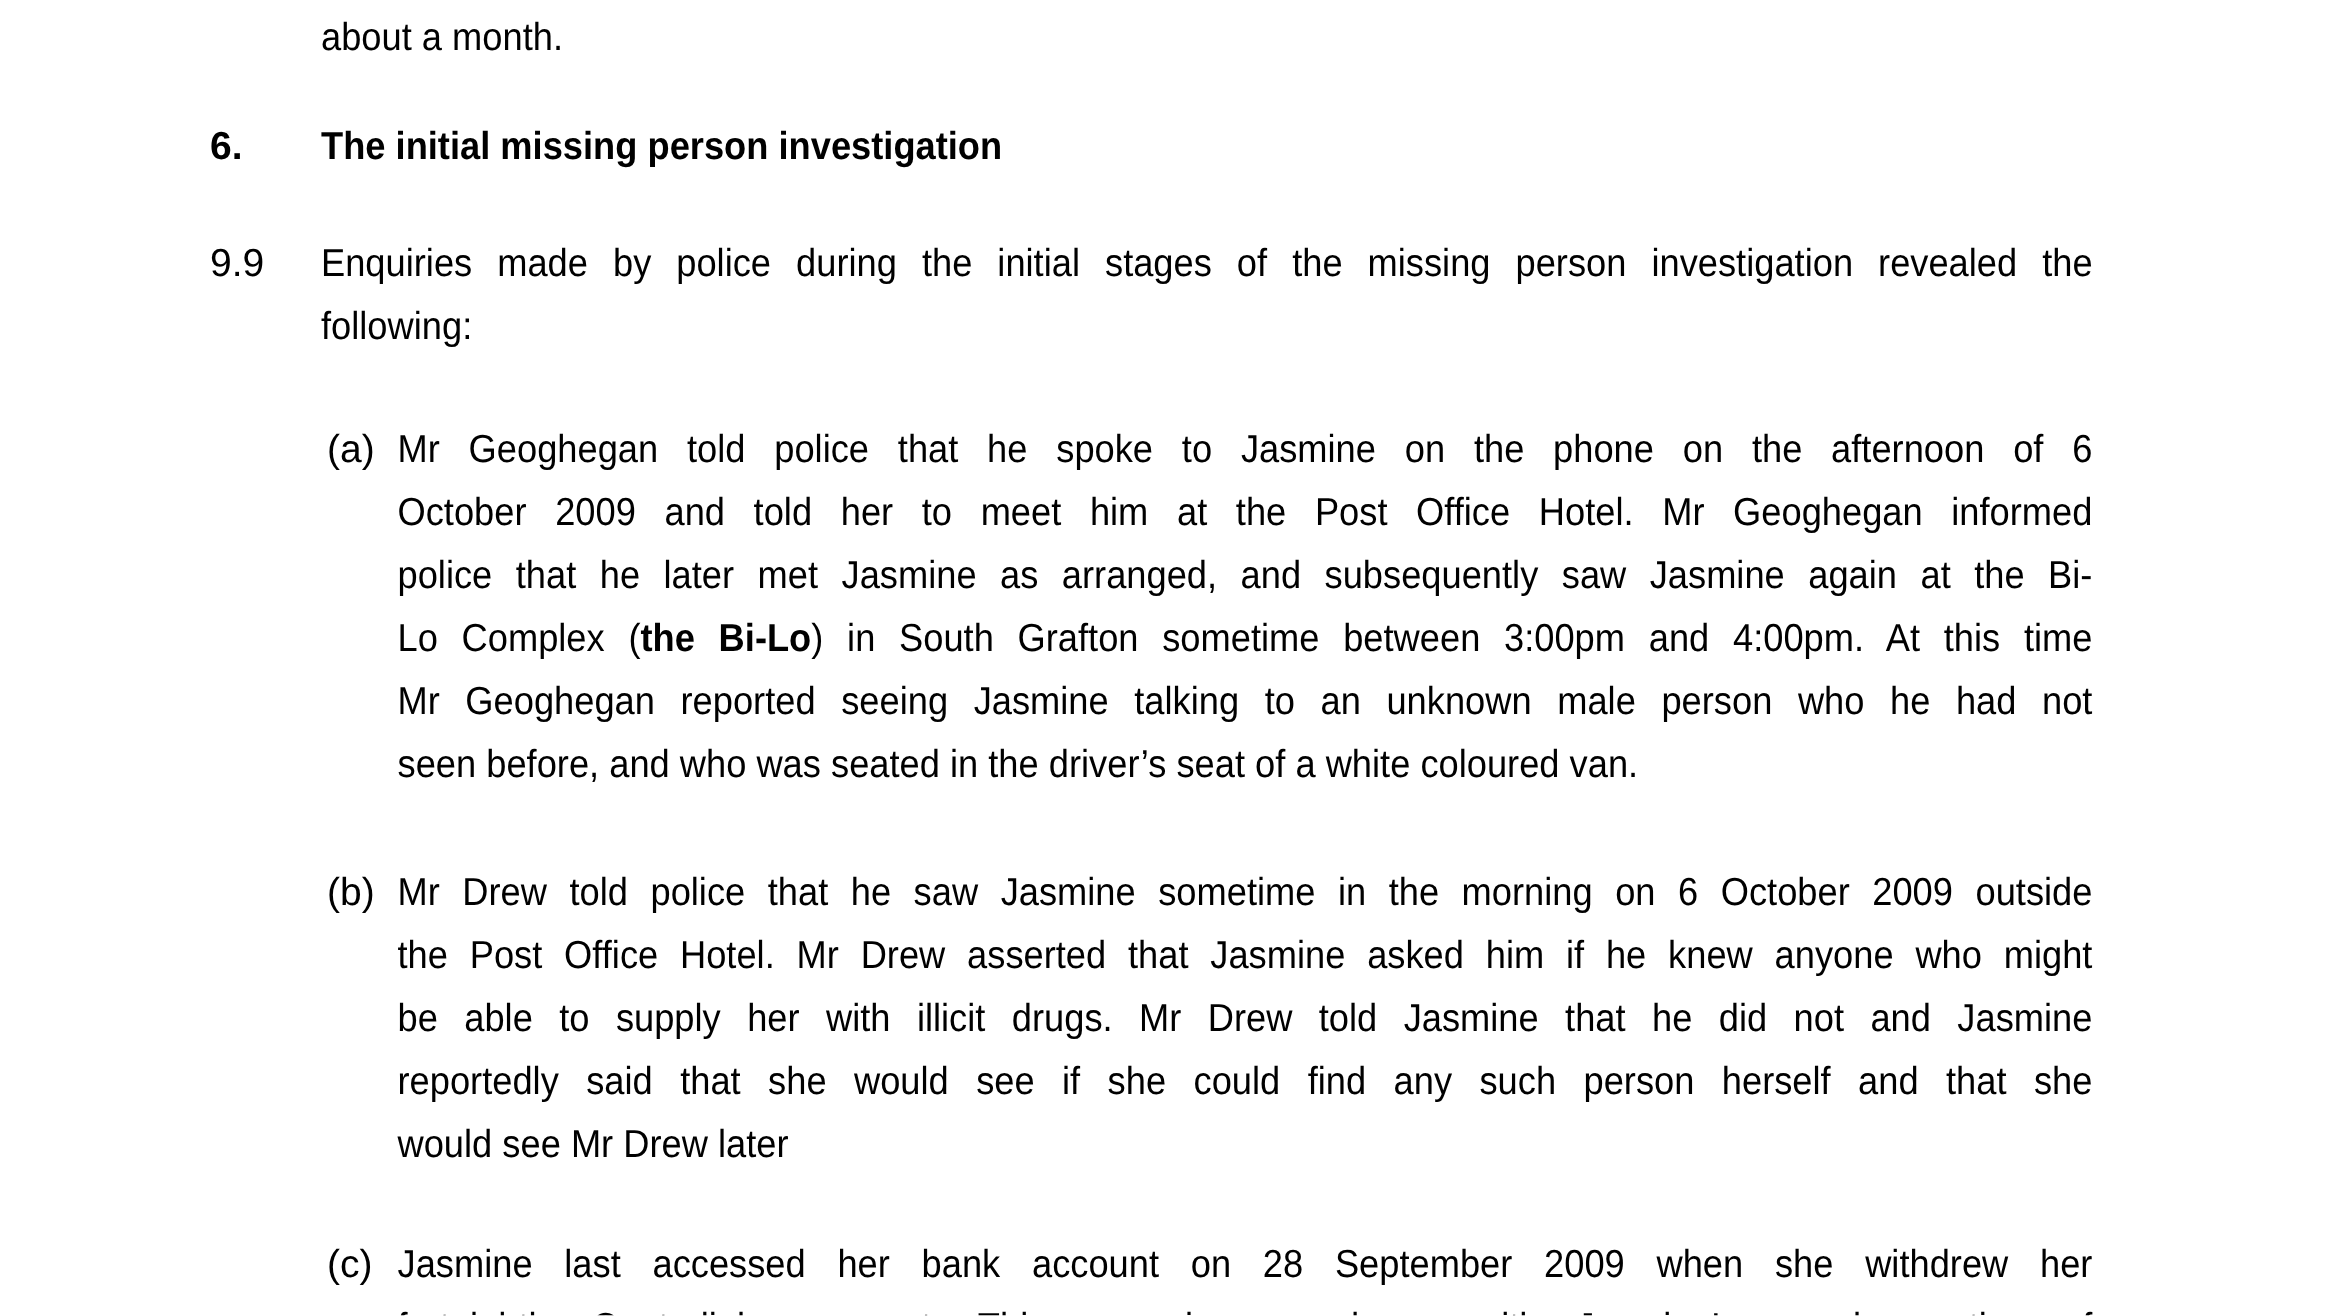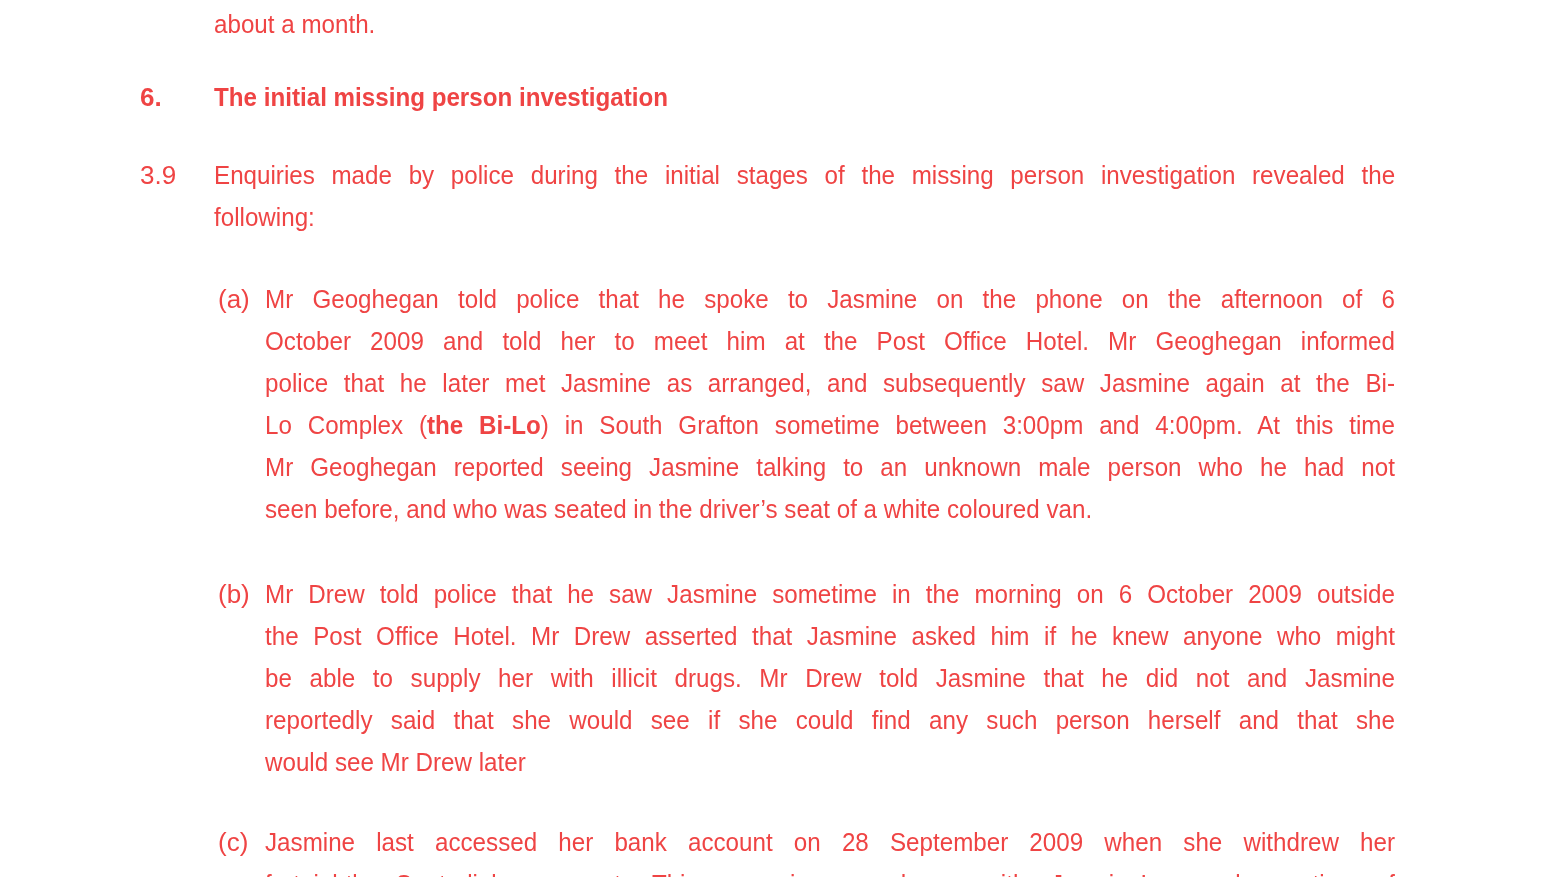--- a/index.html
+++ b/index.html
@@ -2,21 +2,21 @@
 <html><head>
 <meta charset="utf-8">
 <style>
   html, body { margin: 0; padding: 0; background: #ffffff; }
   .page {
     position: relative;
     width: 1566px;
     height: 877px;
     background: #ffffff;
     overflow: hidden;
-    color: #ef4444;
+    color: #000000;
     font-family: "Liberation Sans", "DejaVu Sans", sans-serif;
     font-size: 26px;
     line-height: 42px;
     padding-top: 3px;
     box-sizing: border-box;
   }
   .row { display: flex; align-items: flex-start; }
   .row.body-row { padding-left: 140px; }
   .row.item-row { padding-left: 218px; }
   .num { flex: none; width: 74px; }
@@ -50,21 +50,21 @@
   </div>
 
   <div class="row body-row heading-row m-heading">
     <div class="num">6.</div>
     <div class="txt body-txt">
       <div class="line">The initial missing person investigation</div>
     </div>
   </div>
 
   <div class="row body-row m-61">
-    <div class="num">3.9</div>
+    <div class="num">9.9</div>
     <div class="txt body-txt">
       <div class="line j">Enquiries made by police during the initial stages of the missing person investigation revealed the</div>
       <div class="line">following:</div>
     </div>
   </div>
 
   <div class="row item-row m-a">
     <div class="marker">(a)</div>
     <div class="txt item-txt">
       <div class="line j">Mr Geoghegan told police that he spoke to Jasmine on the phone on the afternoon of 6</div>

